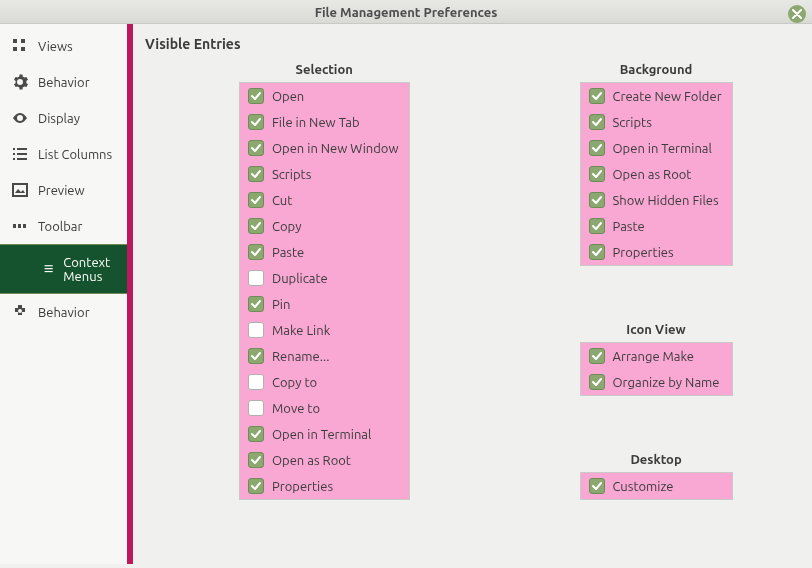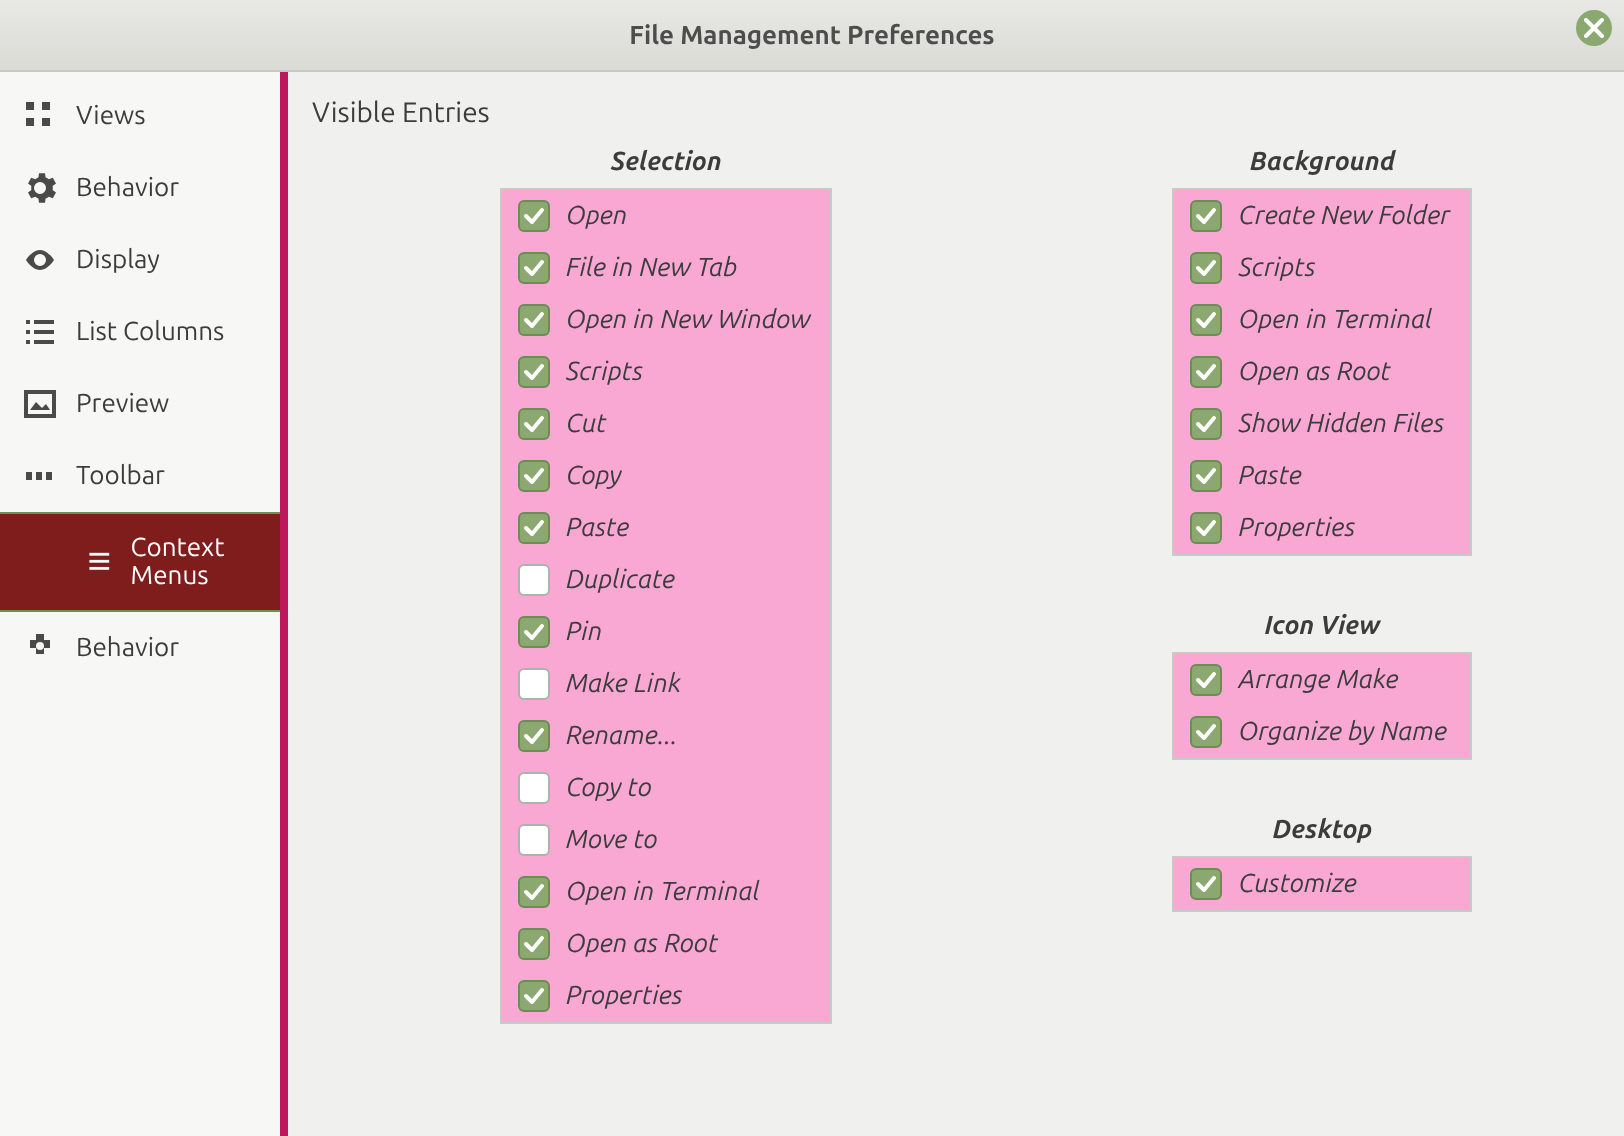--- a/index.html
+++ b/index.html
@@ -6,21 +6,21 @@
 body {
   font-family: "Ubuntu", "Segoe UI", sans-serif;
   font-size: 13px;
   color: #3c3c3c;
   background: #f0f0ee;
   width: 812px;
   height: 568px;
   overflow: hidden;
 }
 .titlebar {
-  height: 36px;
+  height: 24px;
   background: linear-gradient(#e8e8e5, #dadad5);
   border-bottom: 1px solid #c8c8c4;
   position: relative;
   display: flex;
   align-items: center;
   justify-content: center;
 }
 .titlebar .title {
   font-weight: bold;
   font-size: 13px;
@@ -35,54 +35,54 @@
   border-radius: 50%;
   background: #8aa86f;
   display: flex;
   align-items: center;
   justify-content: center;
   cursor: pointer;
 }
 .titlebar .close svg { width: 10px; height: 10px; }
 .window-body { display: flex; height: calc(100% - 28px); }
 .sidebar {
-  width: 144px;
+  width: 133px;
   background: #f7f7f5;
-  border-right: 4px solid #be185d;
+  border-right: 6px solid #be185d;
   padding-top: 4px;
 }
 .side-item {
   display: flex;
   align-items: center;
   gap: 10px;
   padding: 10px 12px;
   cursor: pointer;
   color: #3c3c3c;
   font-size: 13px;
 }
 .side-item.active {
-  background: #7f1d1d;
+  background: #14532d;
   color: #fff;
   border: 1px solid #6f8c57;
   border-left: none;
   border-right: none;
   padding-left: 44px;
 }
 .side-item .icon { width: 16px; height: 16px; display: flex; align-items:center; justify-content:center; }
 .side-item .icon svg { fill: #4a4a4a; }
 .side-item.active .icon svg { fill: #fff; }
 .content {
   flex: 1;
   padding: 12px 18px 10px 12px;
   overflow: auto;
 }
-.content h2 { font-size: 14px; font-weight: normal; margin-bottom: 10px; color: #3c3c3c; }
+.content h2 { font-size: 14px; font-weight: bold; margin-bottom: 10px; color: #3c3c3c; }
 .columns { display: flex; gap: 170px; align-items:flex-start; }
 .col-left { margin-left: 94px; }
-.group { margin-bottom: 28px; font-style: italic; }
+.group { margin-bottom: 56px; }
 .group-title { text-align: center; font-weight: bold; font-size: 13px; margin-bottom: 6px; color: #3c3c3c; }
 .opt-list { border: 1px solid #c9c9c5; background: #f9a8d4; }
 .opt { display: flex; align-items: center; gap: 8px; padding: 4px 10px 4px 8px; height: 26px; cursor: pointer; }
 .chk {
   width: 16px; height: 16px; border: 1px solid #b0b0ac; border-radius: 3px; background: #fff;
   display: flex; align-items: center; justify-content: center; flex-shrink:0;
 }
 .chk.on { background: #8aa86f; border-color: #6f8c57; }
 .chk.on svg { display:block; }
 .chk svg { display:none; width:12px; height:12px; }

